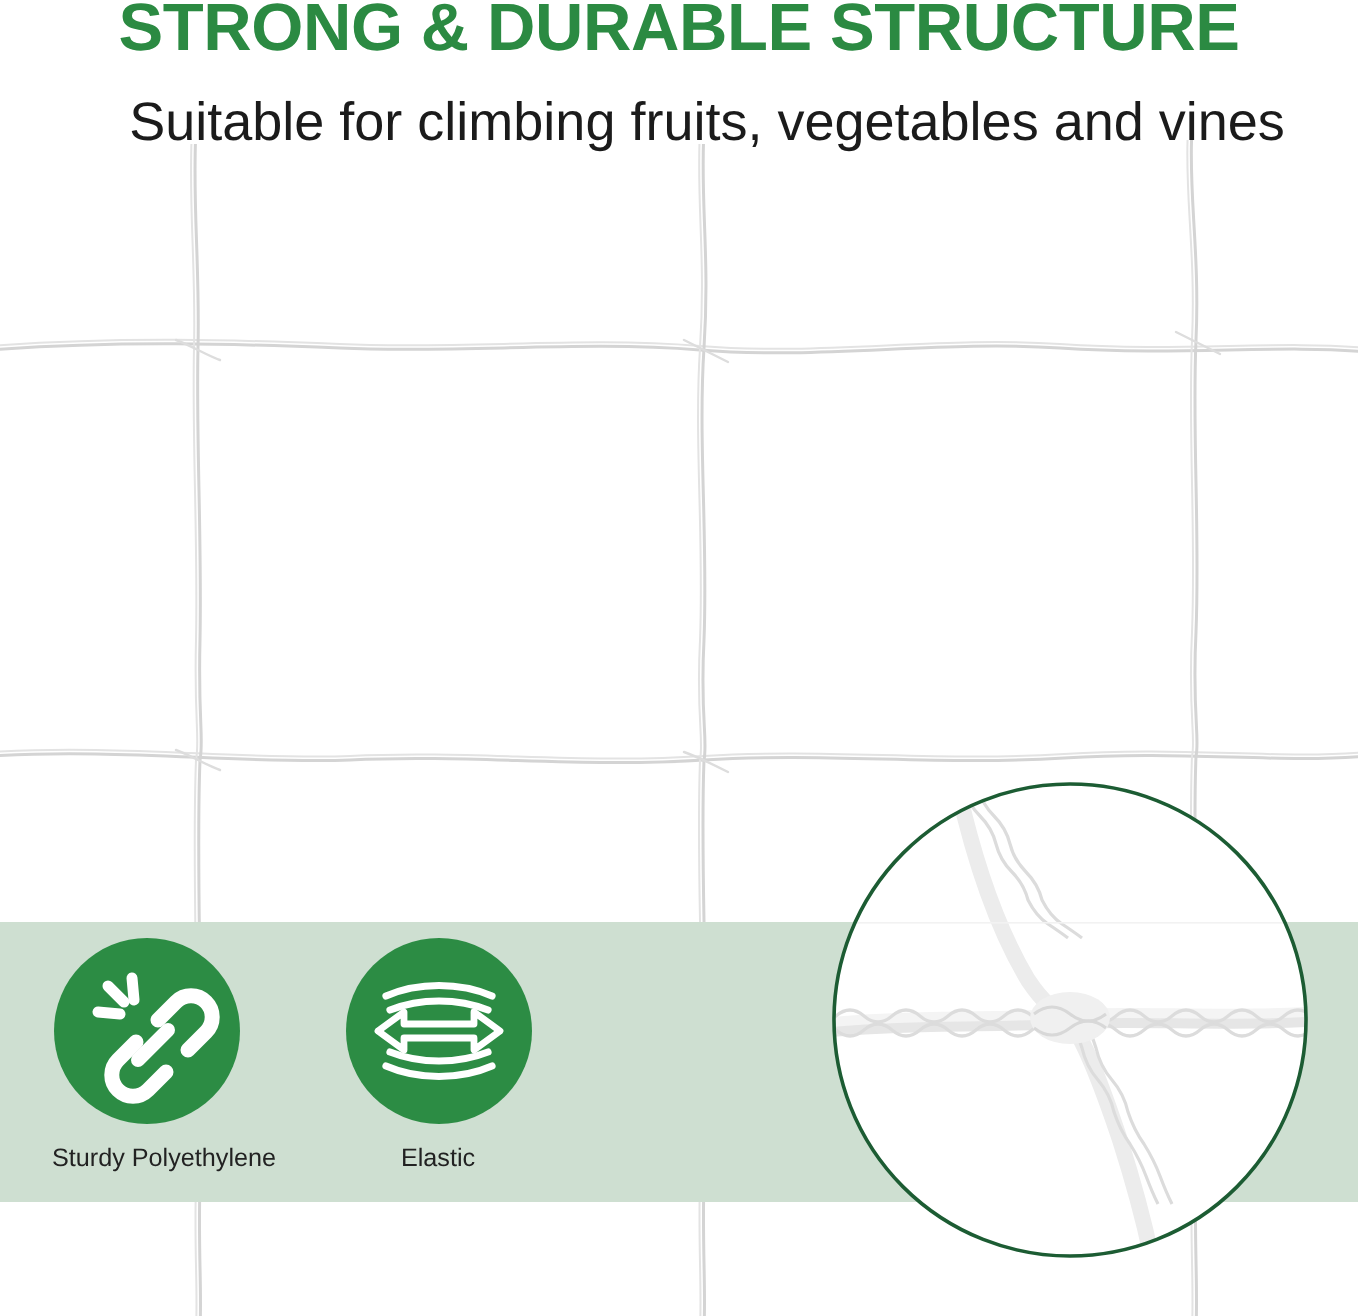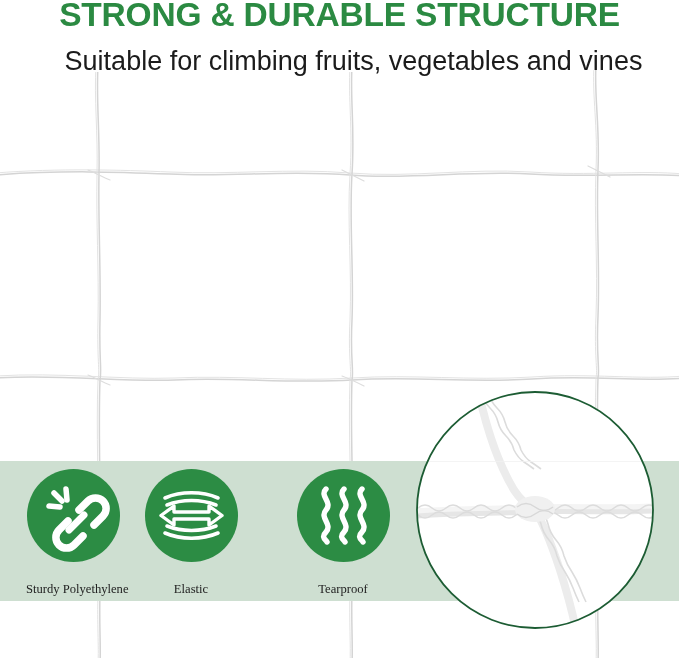--- a/index.html
+++ b/index.html
@@ -100,46 +100,46 @@
     height: 140px;
     z-index: 20;
   }
   .badge {
     position: absolute;
     top: 8px;
     width: 94px;
     text-align: center;
   }
   .badge.b0 { left: 26px; }
-  .badge.b1 { left: 144px; }
+  .badge.b1 { left: 172px; }
   .badge.b2 { left: 296px; }
 
   .badge-circle {
     width: 93px;
     height: 93px;
     border-radius: 50%;
     background: #2c8c44;
     position: relative;
     margin: 0 auto;
   }
   .badge-circle svg {
     position: absolute;
     left: 0;
     top: 0;
     width: 93px;
     height: 93px;
     display: block;
   }
   .badge-label {
-    margin-top: 20px;
+    margin-top: 10px;
     font-size: 12.6px;
     line-height: 15px;
     color: #222222;
     white-space: nowrap;
-    font-family: Liberation Serif, serif;
+    font-family: Liberation Sans, sans-serif;
   }
 
   
   #inset {
     position: absolute;
     left: 414px;
     top: 390px;
     width: 244px;
     height: 240px;
     z-index: 30;
@@ -214,32 +214,20 @@
             <path d="M22,36 C37,30 56,30 71,36"></path>
             <path d="M22,57 C37,63 56,63 71,57"></path>
             <path d="M20,64 C36,71 57,71 73,64"></path>
           </g>
           <path d="M16,46.5 L29,37 L29,43 L64,43 L64,37 L77,46.5 L64,56 L64,50 L29,50 L29,56 Z" fill="none" stroke="#ffffff" stroke-width="3.4" stroke-linejoin="round"></path>
         </svg>
       </div>
       <div class="badge-label">Elastic</div>
     </div>
 
-    <div class="badge b2">
-      <div class="badge-circle">
-        <svg viewBox="0 0 93 93">
-          <g fill="none" stroke="#ffffff" stroke-width="5.4" stroke-linecap="round">
-            <path d="M29,20 C22,27 36,33 29,41 C22,49 36,55 29,63 C24,68 28,70 30,73"></path>
-            <path d="M47,20 C40,27 54,33 47,41 C40,49 54,55 47,63 C42,68 46,70 48,73"></path>
-            <path d="M65,20 C58,27 72,33 65,41 C58,49 72,55 65,63 C60,68 64,70 66,73"></path>
-          </g>
-        </svg>
-      </div>
-      <div class="badge-label">Tearproof</div>
-    </div>
   </div>
 
   <div id="inset">
     <svg viewBox="0 0 244 240">
       <defs>
         <clipPath id="insetClip">
           <circle cx="121" cy="120" r="118"></circle>
         </clipPath>
       </defs>
       <circle cx="121" cy="120" r="118" fill="#ffffff"></circle>

